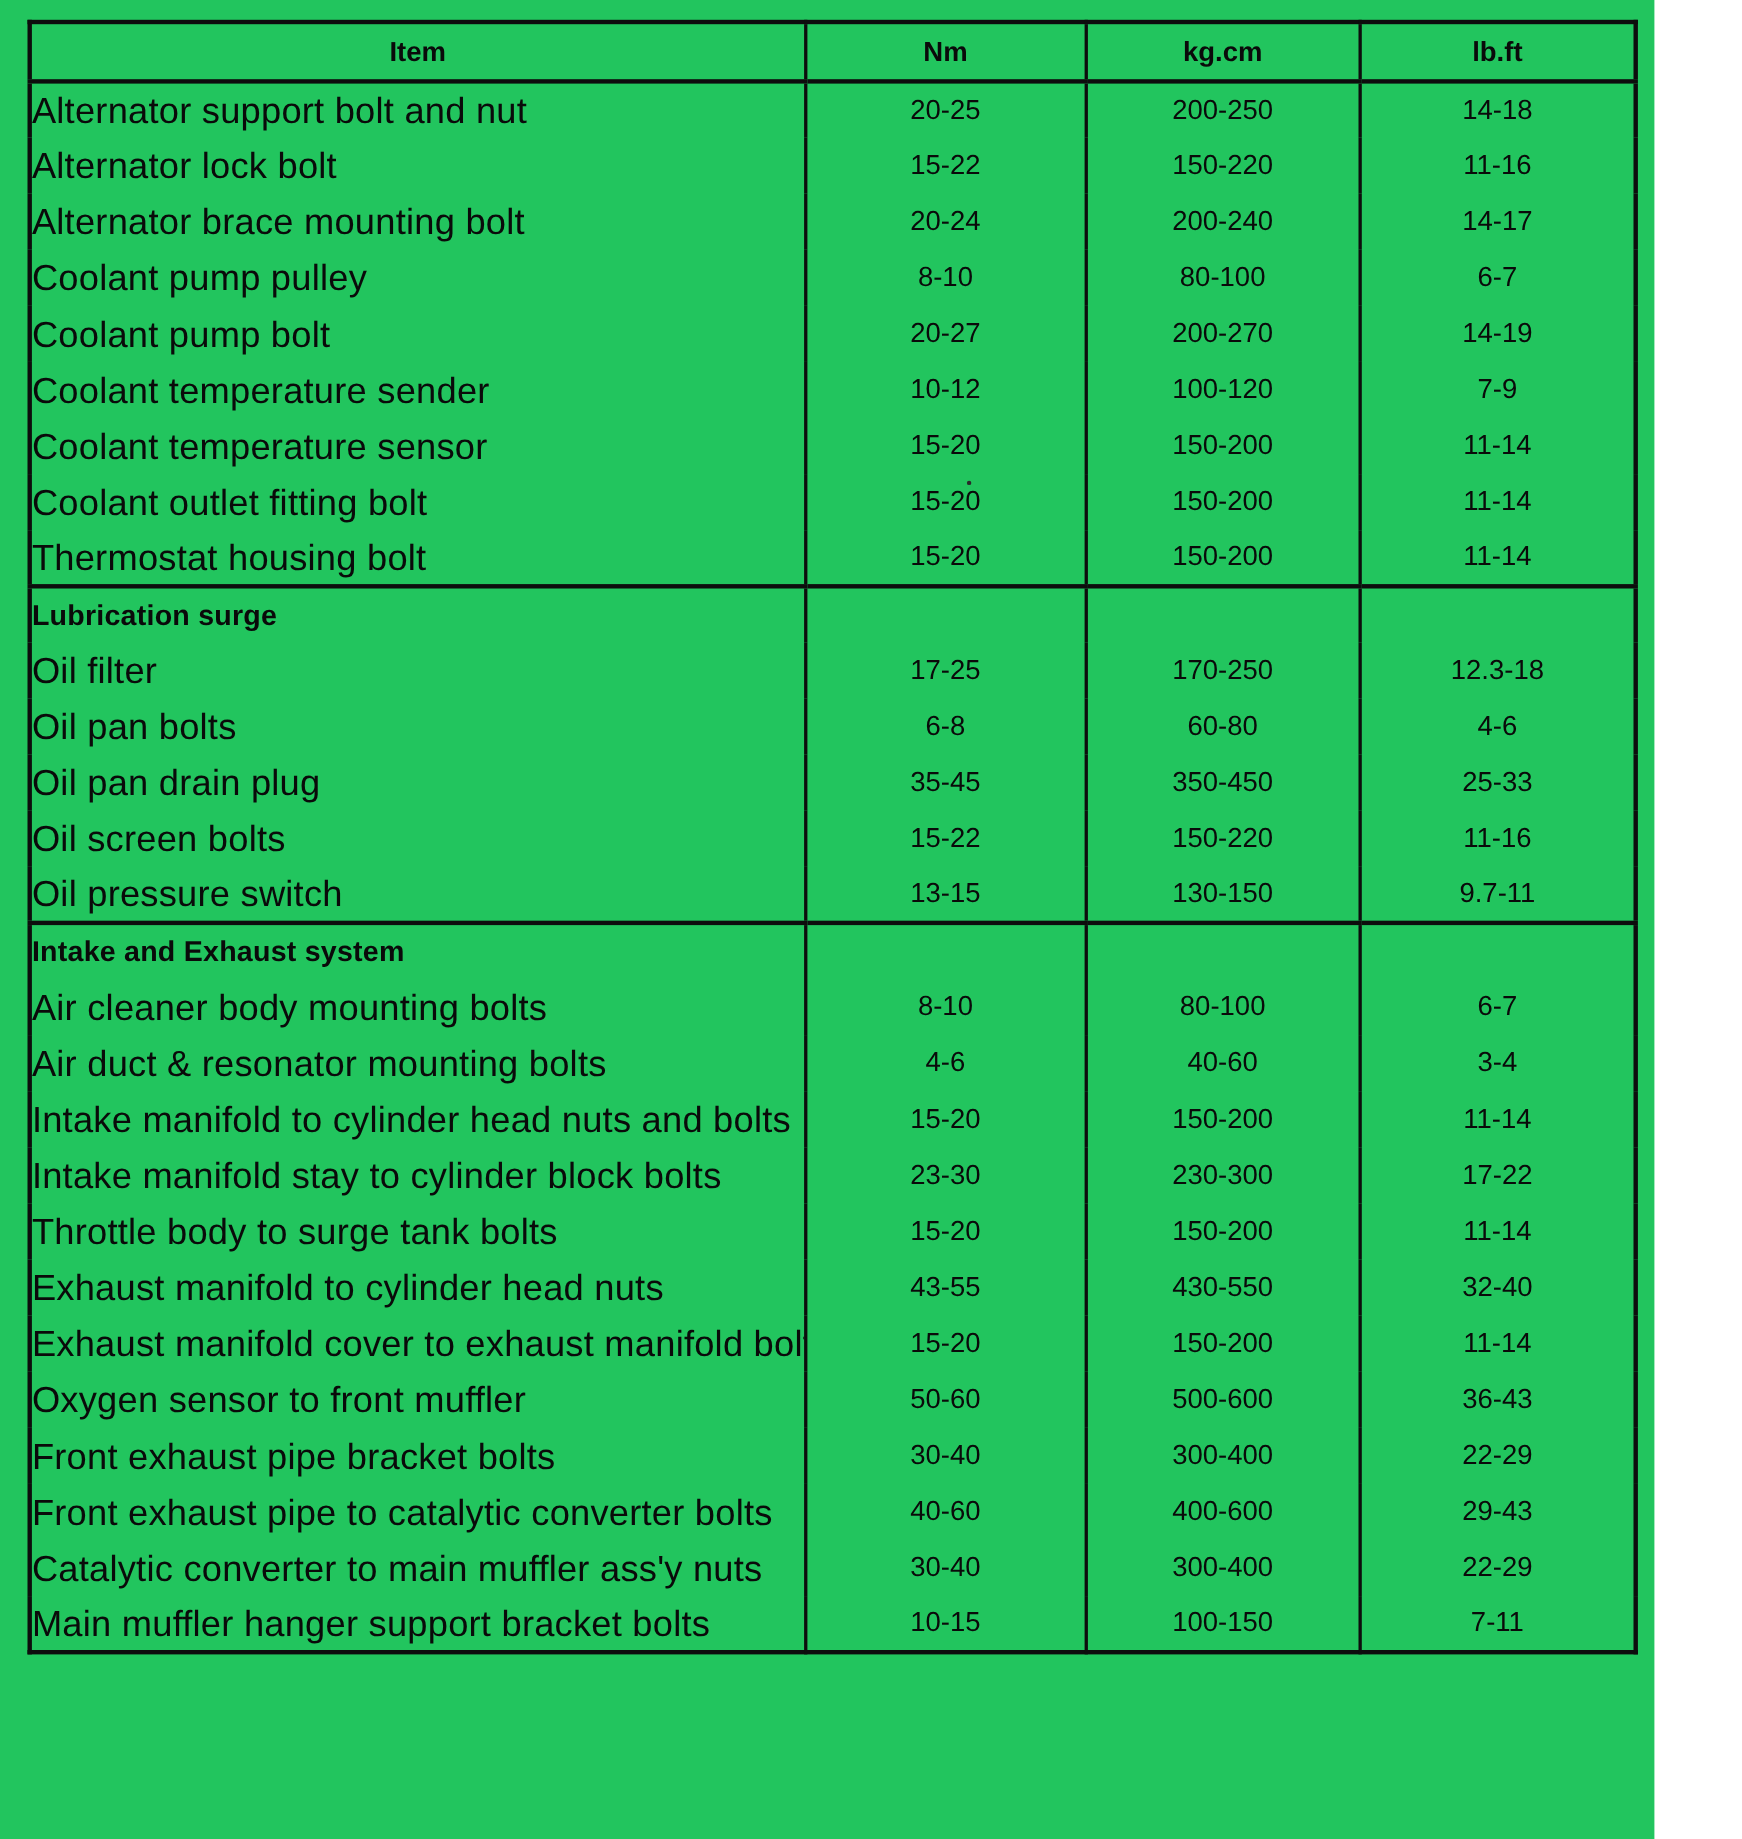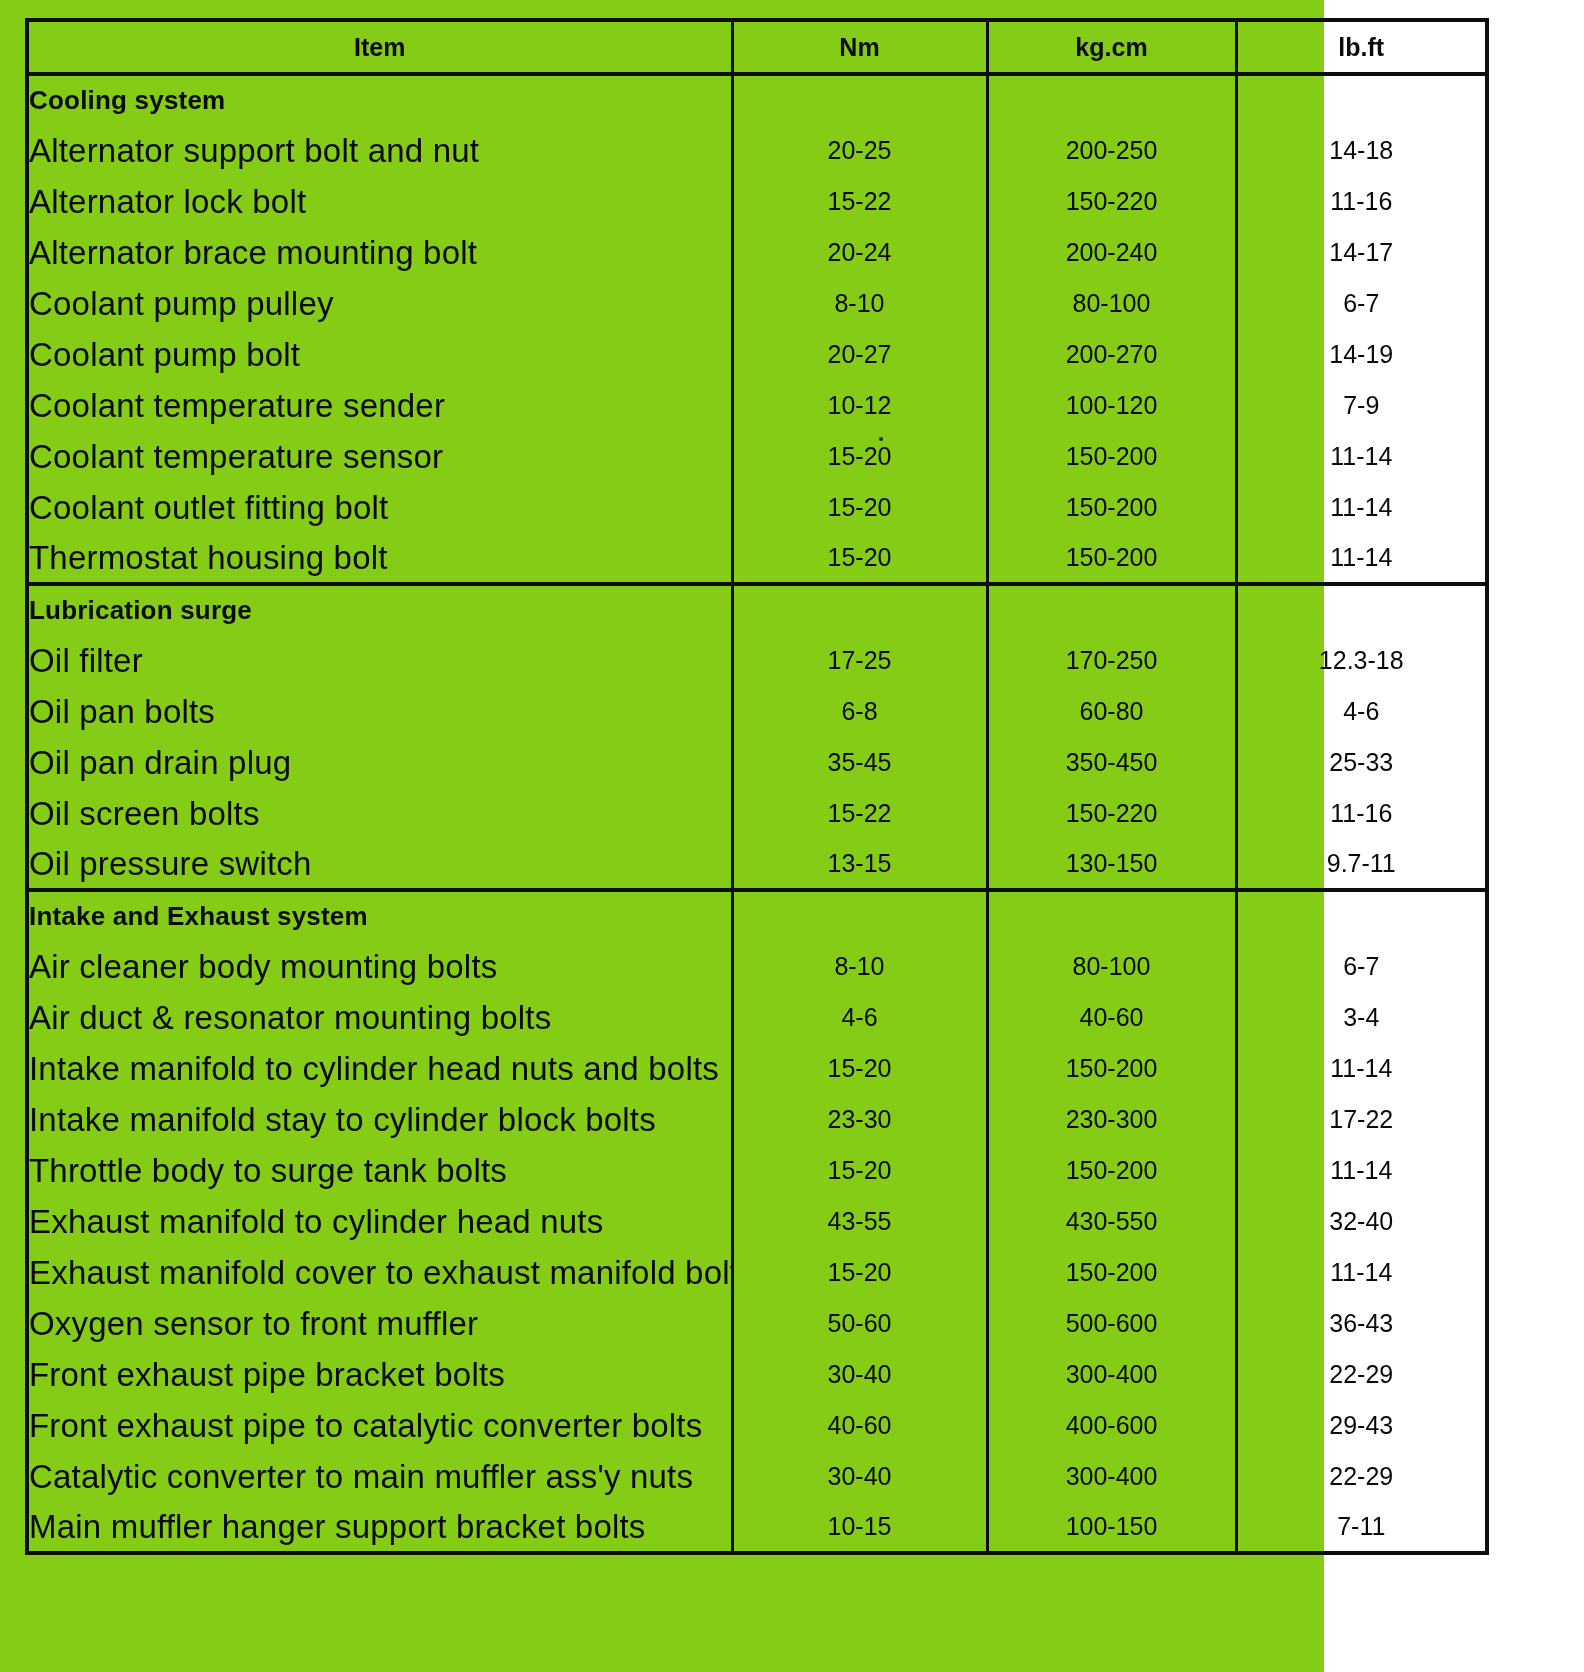--- a/index.html
+++ b/index.html
@@ -10,23 +10,23 @@
     height: 1672px;
     font-family: "Liberation Sans", sans-serif;
     color: #0a0a0a;
     position: relative;
     overflow: hidden;
   }
 
   .page {
     position: absolute;
     left: 0; top: 0;
-    width: 1324px;
+    width: 1504px;
     height: 1672px;
-    background: #84cc16;
+    background: #22c55e;
   }
 
   table.spec-table {
     position: absolute;
     left: 25px;
     top: 18px;
     width: 1460px;
     border-collapse: collapse;
     table-layout: fixed;
     border: 4px solid #0d0d0d;
@@ -109,26 +109,20 @@
     </colgroup>
     <thead>
       <tr>
         <th>Item</th>
         <th class="v-rule">Nm</th>
         <th class="v-rule">kg.cm</th>
         <th class="v-rule">lb.ft</th>
       </tr>
     </thead>
     <tbody>
-        <tr class="section-row first">
-          <td class="item-cell section-title">Cooling system</td>
-          <td class="num-cell v-rule"></td>
-          <td class="num-cell v-rule"></td>
-          <td class="num-cell v-rule"></td>
-        </tr>
         <tr>
           <td class="item-cell">Alternator support bolt and nut</td>
           <td class="num-cell v-rule">20-25</td>
           <td class="num-cell v-rule">200-250</td>
           <td class="num-cell v-rule">14-18</td>
         </tr>
         <tr>
           <td class="item-cell">Alternator lock bolt</td>
           <td class="num-cell v-rule">15-22</td>
           <td class="num-cell v-rule">150-220</td>

